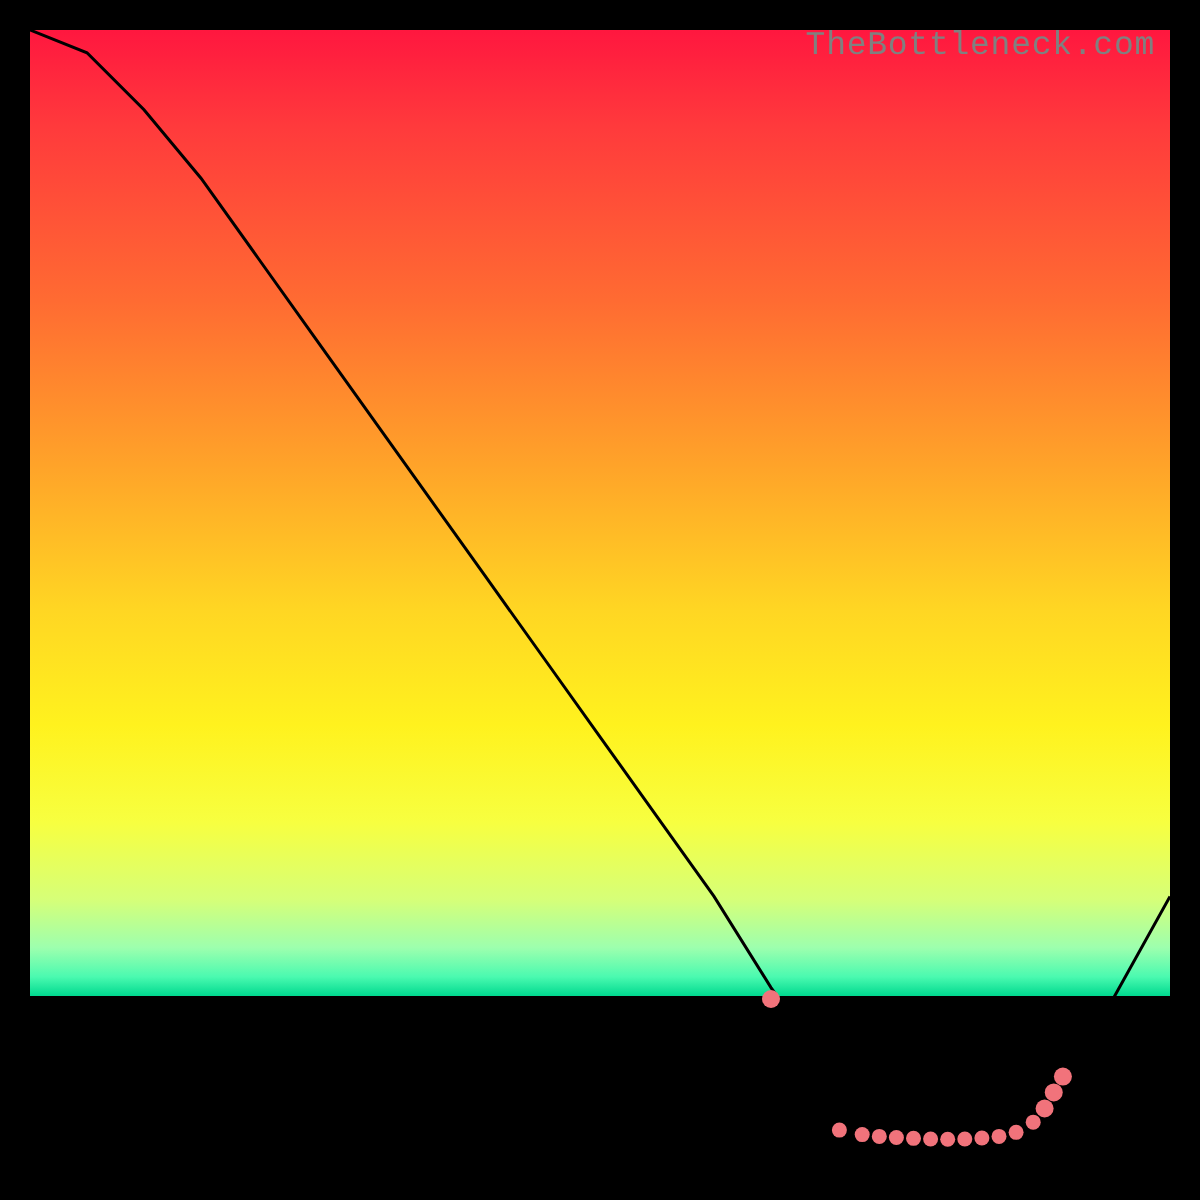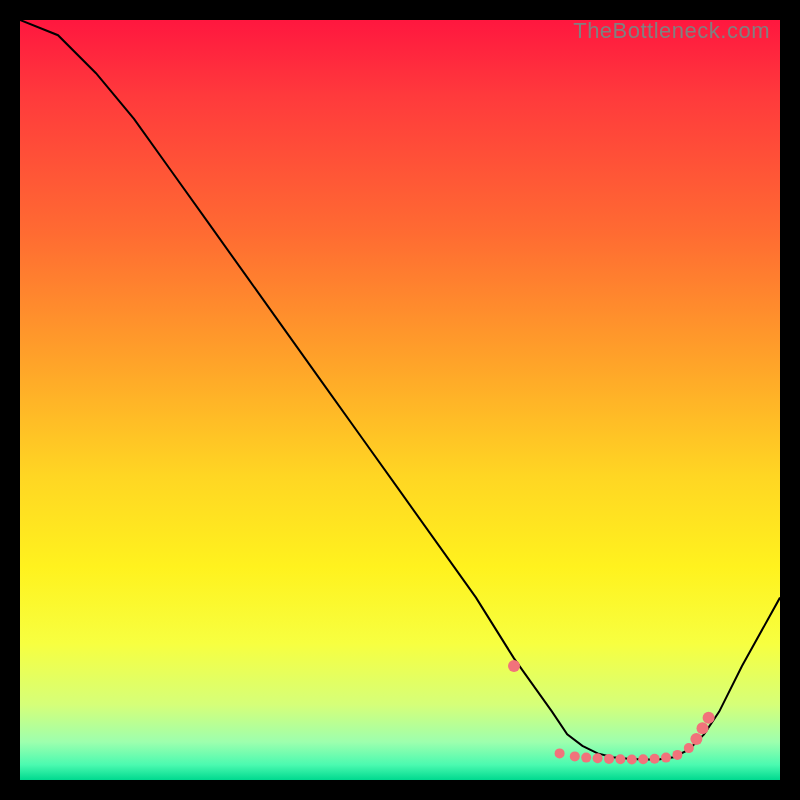--- a/index.html
+++ b/index.html
@@ -17,35 +17,36 @@
     top: 0;
     width: 800px;
     height: 800px;
     background: #000;
   }
   .plot-area {
     position: absolute;
     left: 20px;
     top: 20px;
     width: 760px;
-    height: 760px;
+    height: 644px;
     
     background: linear-gradient(to bottom,
       #ff173f 0%,
       #ff3a3c 10%,
       #ff6b32 28%,
       #ffa329 45%,
       #ffd623 60%,
       #fff21e 72%,
       #f7ff40 82%,
       #d6ff78 90%,
       #9dffae 95%,
       #4bfab0 98%,
       #00d98f 100%
     );
+    font-family: Liberation Mono, monospace;
   }
   .watermark {
     position: absolute;
     top: -2px;
     right: 10px;
     color: #808080;
     font-size: 22px;
     letter-spacing: 0.5px;
     user-select: none;
   }

